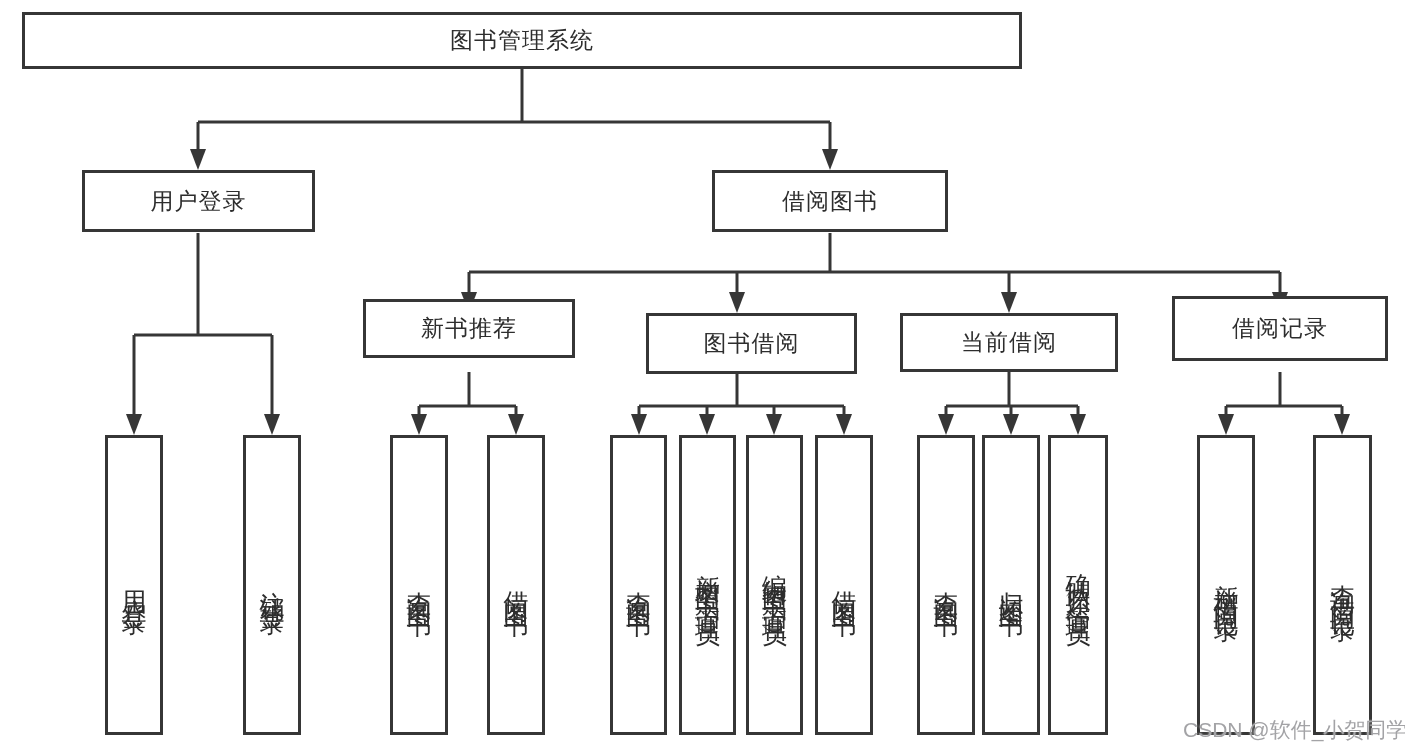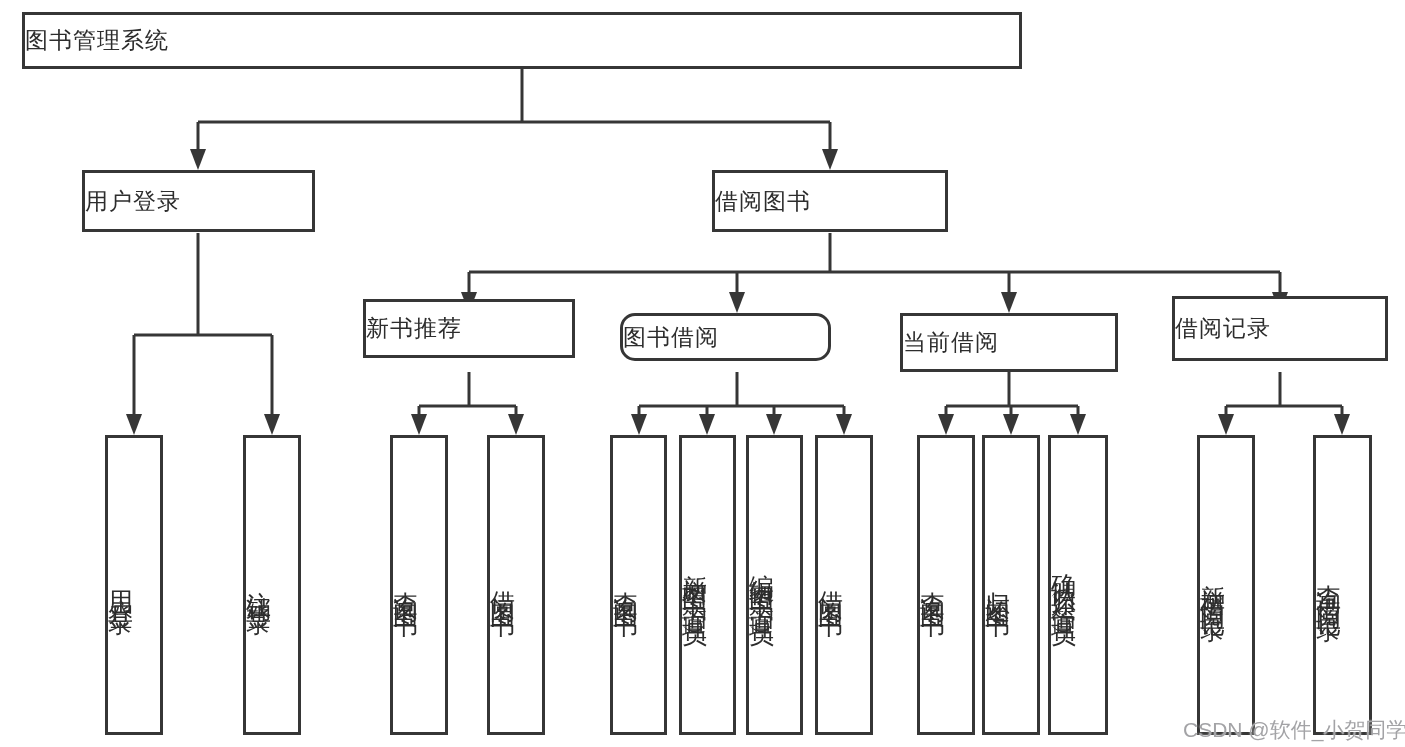--- a/index.html
+++ b/index.html
@@ -22,21 +22,21 @@
     top: 0;
     z-index: 1;
   }
   .node {
     position: absolute;
     box-sizing: border-box;
     border: 3px solid #363636;
     background: #ffffff;
     display: flex;
     align-items: center;
-    justify-content: flex-start;
+    justify-content: center;
     z-index: 2;
   }
   .node-h {
     font-size: 23px;
     letter-spacing: 1px;
     white-space: nowrap;
   }
   .node-v {
     font-size: 25px;
   }
@@ -44,21 +44,21 @@
     writing-mode: vertical-rl;
     letter-spacing: 7px;
     line-height: 1;
     max-height: 292px;
   }
   
   #node-root           { left: 22px;   top: 12px;  width: 1000px; height: 57px; }
   #node-user-login     { left: 82px;   top: 170px; width: 233px;  height: 62px; }
   #node-book-mgmt      { left: 712px;  top: 170px; width: 236px;  height: 62px; }
   #node-new-book-rec   { left: 363px;  top: 299px; width: 212px;  height: 59px; }
-  #node-book-borrow    { left: 620px;  top: 313px; width: 211px;  height: 48px; border-radius: 15px; }
+  #node-book-borrow    { left: 646px;  top: 313px; width: 211px;  height: 61px; }
   #node-current-borrow { left: 900px;  top: 313px; width: 218px;  height: 59px; font-family: Liberation Serif, serif; }
   #node-borrow-record  { left: 1172px; top: 296px; width: 216px;  height: 65px; }
   
   .leaf { top: 435px; height: 300px; }
   #leaf-user-login          { left: 105px;  width: 58px; }
   #leaf-logout              { left: 243px;  width: 58px; }
   #leaf-query-book-rec      { left: 390px;  width: 58px; }
   #leaf-borrow-book-rec     { left: 487px;  width: 58px; }
   #leaf-query-book-borrow   { left: 610px;  width: 57px; }
   #leaf-add-book            { left: 679px;  width: 57px; }

